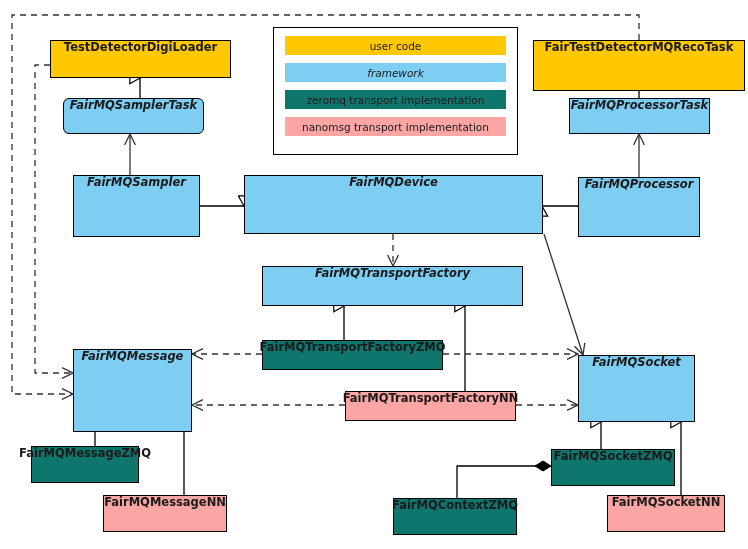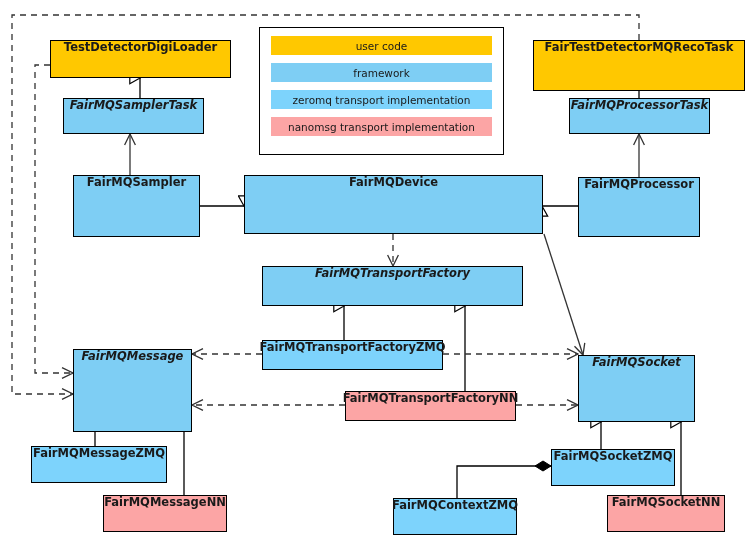--- a/index.html
+++ b/index.html
@@ -36,27 +36,27 @@
     font-weight: bold;
     color: #1a1a1a;
     line-height: 1.1;
     padding: 0 4px;
     z-index: 5;
   }
   .node.abstract {
     font-style: italic;
   }
   .c-user   { background: #ffc800; }
-  .c-frame  { background: #7ecef4; }
-  .c-zmq    { background: #7dd3fc; }
+  .c-frame  { background: #7ecef4; font-style: italic; }
+  .c-zmq    { background: #0f766e; }
   .c-nn     { background: #fca5a5; }
 
   #legend {
     position: absolute;
-    left: 259px;
+    left: 273px;
     top: 27px;
     width: 245px;
     height: 128px;
     background: #ffffff;
     border: 1px solid #000000;
     box-sizing: border-box;
     z-index: 6;
     padding: 8px 11px;
   }
   .legend-row {
@@ -136,21 +136,21 @@
       <line x1="681" y1="495" x2="681" y2="422" marker-end="url(#hollow-tri-up)"></line>
 
       <path d="M 457 498 L 457 466 L 551 466" stroke="#000000" fill="none" marker-end="url(#filled-diamond)"></path>
     </g>
   </svg>
 
   <div class="node c-user" style="left:50px; top:40px; width:181px; height:38px;">
     <span>TestDetectorDigiLoader</span>
   </div>
 
-  <div class="node c-frame abstract" style="left:63px; top:98px; width:141px; height:36px;">
+  <div class="node c-frame abstract" style="left:63px; top:98px; width:141px; height:36px;border-radius:6px;">
     <span>FairMQSamplerTask</span>
   </div>
 
   <div class="node c-frame" style="left:73px; top:175px; width:127px; height:62px;">
     <span>FairMQSampler</span>
   </div>
 
   <div class="node c-frame" style="left:244px; top:175px; width:299px; height:59px;">
     <span>FairMQDevice</span>
   </div>
@@ -176,21 +176,21 @@
   </div>
 
   <div class="node c-nn" style="left:345px; top:391px; width:171px; height:30px;">
     <span>FairMQTransportFactoryNN</span>
   </div>
 
   <div class="node c-frame abstract" style="left:73px; top:349px; width:119px; height:83px;">
     <span>FairMQMessage</span>
   </div>
 
-  <div class="node c-zmq" style="left:31px; top:446px; width:136px; height:37px;">
+  <div class="node c-zmq" style="left:31px; top:446px; width:108px; height:37px;">
     <span>FairMQMessageZMQ</span>
   </div>
 
   <div class="node c-nn" style="left:103px; top:495px; width:124px; height:37px;">
     <span>FairMQMessageNN</span>
   </div>
 
   <div class="node c-frame abstract" style="left:578px; top:355px; width:117px; height:67px;">
     <span>FairMQSocket</span>
   </div>

